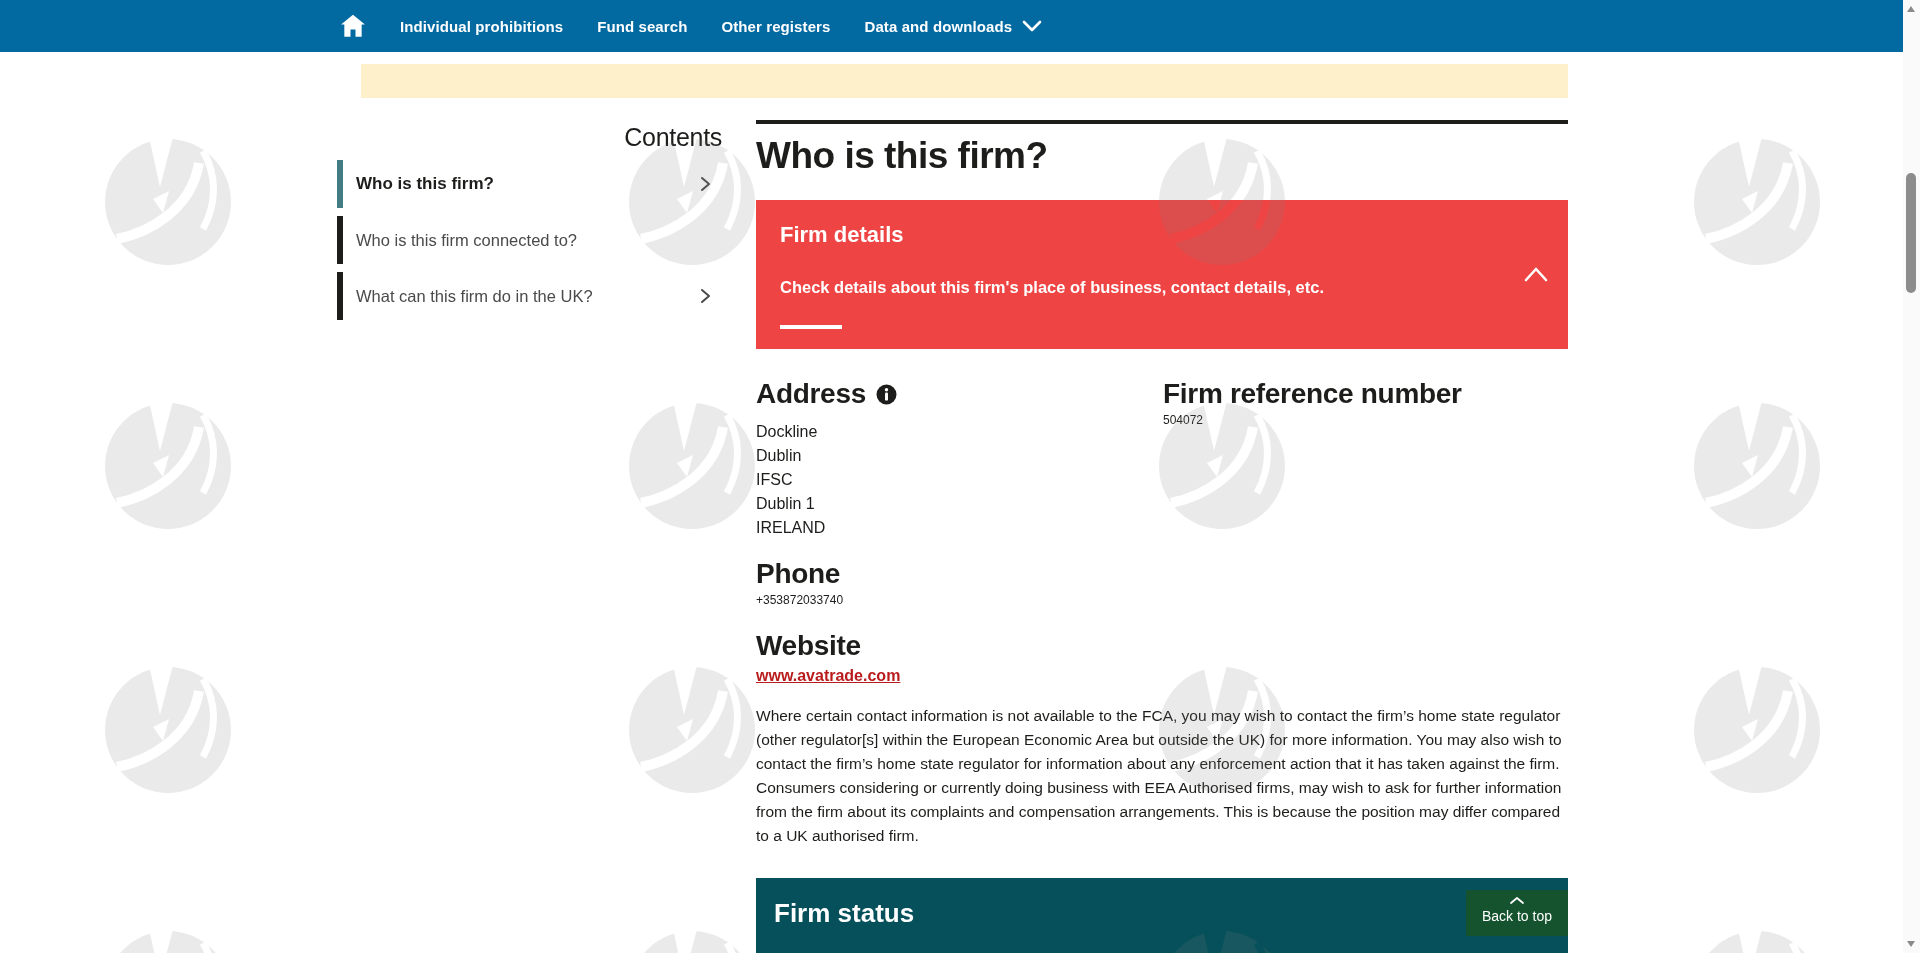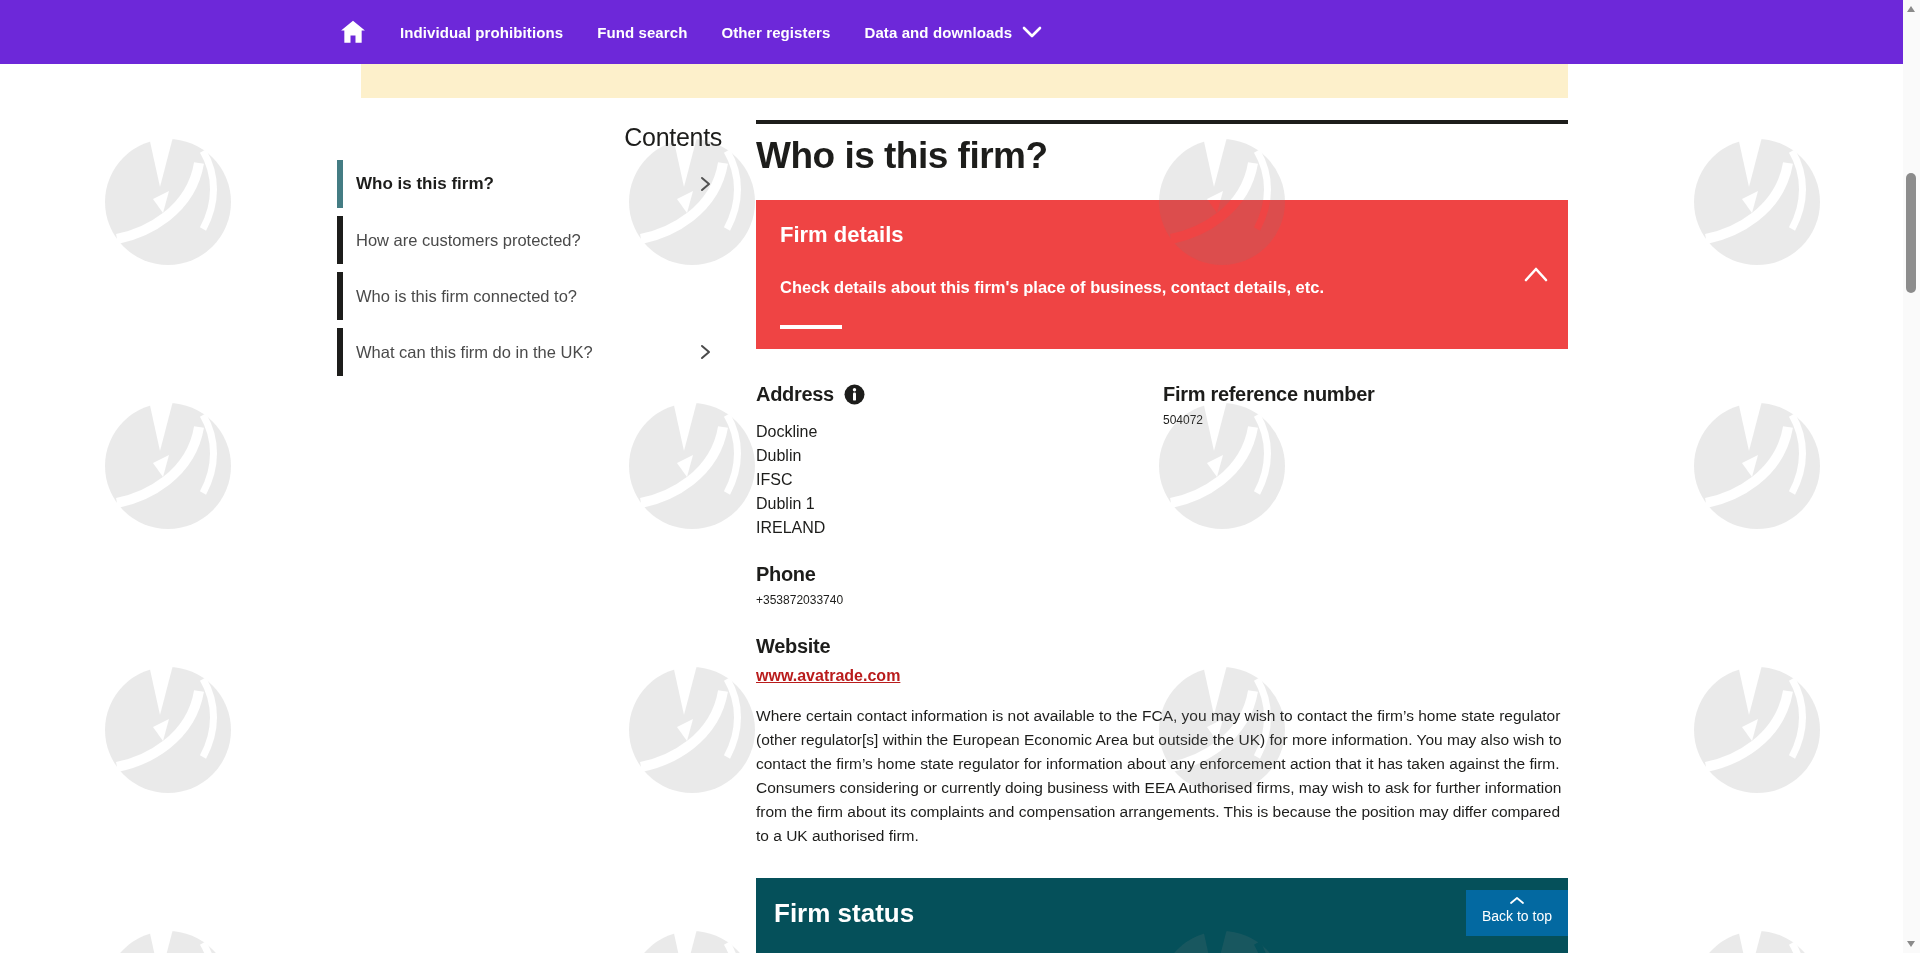--- a/index.html
+++ b/index.html
@@ -1,21 +1,21 @@
 <!DOCTYPE html>
 <html><head>
 <meta charset="utf-8">
 <style>
   * { margin:0; padding:0; box-sizing:border-box; }
   html,body { width:1920px; height:953px; overflow:hidden; background:#fff;
     font-family:"Liberation Sans", sans-serif; color:#1d1d1b; }
   .page { position:relative; width:1920px; height:953px; overflow:hidden; }
 
   
-  .nav { position:absolute; left:0; top:0; width:1903px; height:64px; background:#6d28d9;
+  .nav { position:absolute; left:0; top:0; width:1903px; height:52px; background:#0369a1;
     display:flex; align-items:center; padding-left:338px; z-index:50; }
   .nav-home { width:30px; height:30px; display:flex; align-items:center; justify-content:center;
     cursor:pointer; margin-right:32px; }
   .nav-links { display:flex; align-items:center; gap:34px; }
   .nav-link { color:#fff; font-size:15px; font-weight:600; letter-spacing:.1px; cursor:pointer;
     display:flex; align-items:center; gap:10px; }
 
   
   .banner { position:absolute; left:361px; top:64px; width:1207px; height:34px; background:#fdf0cb; }
 
@@ -42,36 +42,36 @@
   .panel { margin-top:22px; background:#ef4444; color:#fff; position:relative;
     height:149px; padding:22px 24px; cursor:pointer; }
   .panel-title { font-size:22px; font-weight:700; line-height:26px; }
   .panel-desc { margin-top:27px; font-size:16.5px; line-height:25px; max-width:545px; font-weight:600; }
   .panel-underline { position:absolute; left:24px; bottom:20px; width:62px; height:4px; background:#fff; }
   .panel-chevron { position:absolute; right:19px; top:62px; width:26px; height:26px; cursor:pointer; }
 
   .cols { display:flex; margin-top:31px; }
   .col-left { width:407px; }
   .col-right { flex:1; }
-  .h2 { font-size:20px; font-weight:800; line-height:28px; letter-spacing:-0.3px; }
+  .h2 { font-size:28px; font-weight:800; line-height:28px; letter-spacing:-0.3px; }
   .h2-row { display:flex; align-items:center; gap:10px; }
   .addr-lines { margin-top:12px; font-size:16px; line-height:24px; }
   .value { margin-top:0; font-size:12px; line-height:24px; }
   .mt20 { margin-top:20px; }
   .site-link { display:inline-block; margin-top:4px; font-size:16px; line-height:24px;
     font-weight:700; color:#b91c1c; text-decoration:underline; cursor:pointer; }
   .other { margin-top:16px; }
   .para { margin-top:6px; font-size:15.5px; line-height:24px; color:#1d1d1b; }
 
   .panel2 { margin-top:30px; background:#05505a; color:#fff; height:120px; padding:20px 18px; cursor:pointer; }
   .panel2-title { font-size:26px; font-weight:700; }
 
   
   .back-top { position:absolute; left:1466px; top:890px; width:102px; height:46px;
-    background:#0369a1; color:#fff; border:none; z-index:60; cursor:pointer;
+    background:#14532d; color:#fff; border:none; z-index:60; cursor:pointer;
     display:flex; flex-direction:column; align-items:center; justify-content:flex-start;
     padding-top:6px; font-family:inherit; }
   .back-top .btt-label { font-size:14px; margin-top:3px; }
 
   
   .sb-track { position:absolute; left:1903px; top:0; width:17px; height:953px; background:#fafafa;
     z-index:70; }
   .sb-thumb { position:absolute; left:3px; top:173px; width:10px; height:120px; background:#8c8c8c;
     border-radius:6px; cursor:pointer; }
   .sb-arrow { position:absolute; left:4px; width:0; height:0; border-left:4.5px solid transparent;
@@ -147,23 +147,20 @@
     <div class="sidebar-title">Contents</div>
     <div class="toc">
       <div class="toc-item active">
         <span class="label">Who is this firm?</span>
         <span class="spacer"></span>
         <svg width="14" height="18" viewBox="0 0 14 18">
           <polyline points="4,3 11,9 4,15" fill="none" stroke="#4a4a4a" stroke-width="2" stroke-linecap="round" stroke-linejoin="round"></polyline>
         </svg>
       </div>
       <div class="toc-item">
-        <span class="label">How are customers protected?</span>
-      </div>
-      <div class="toc-item">
         <span class="label">Who is this firm connected to?</span>
       </div>
       <div class="toc-item">
         <span class="label">What can this firm do in the UK?</span>
         <span class="spacer"></span>
         <svg width="14" height="18" viewBox="0 0 14 18">
           <polyline points="4,3 11,9 4,15" fill="none" stroke="#4a4a4a" stroke-width="2" stroke-linecap="round" stroke-linejoin="round"></polyline>
         </svg>
       </div>
     </div>

